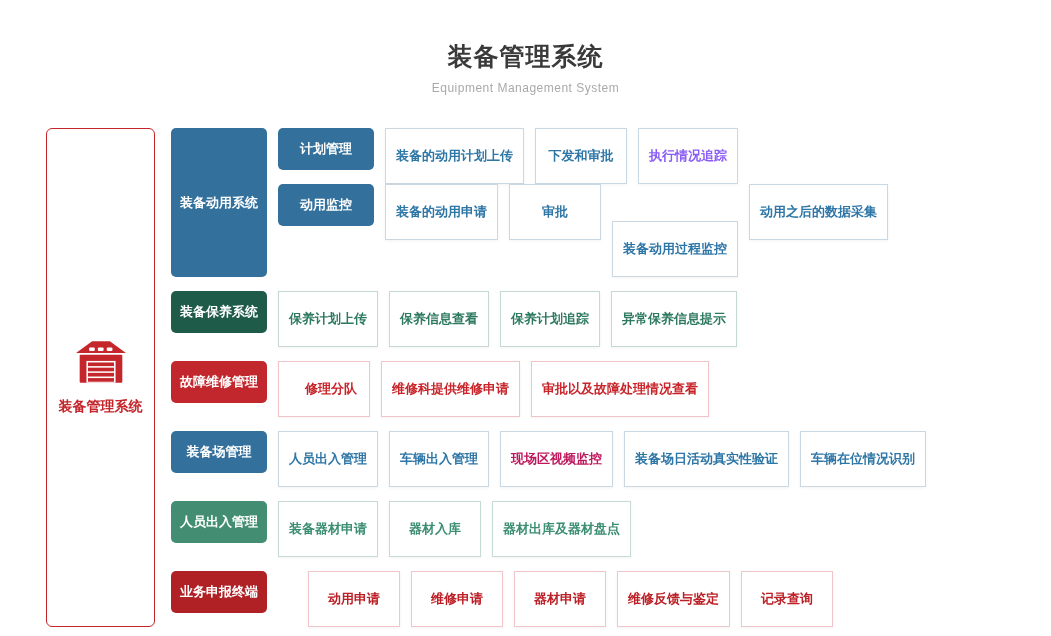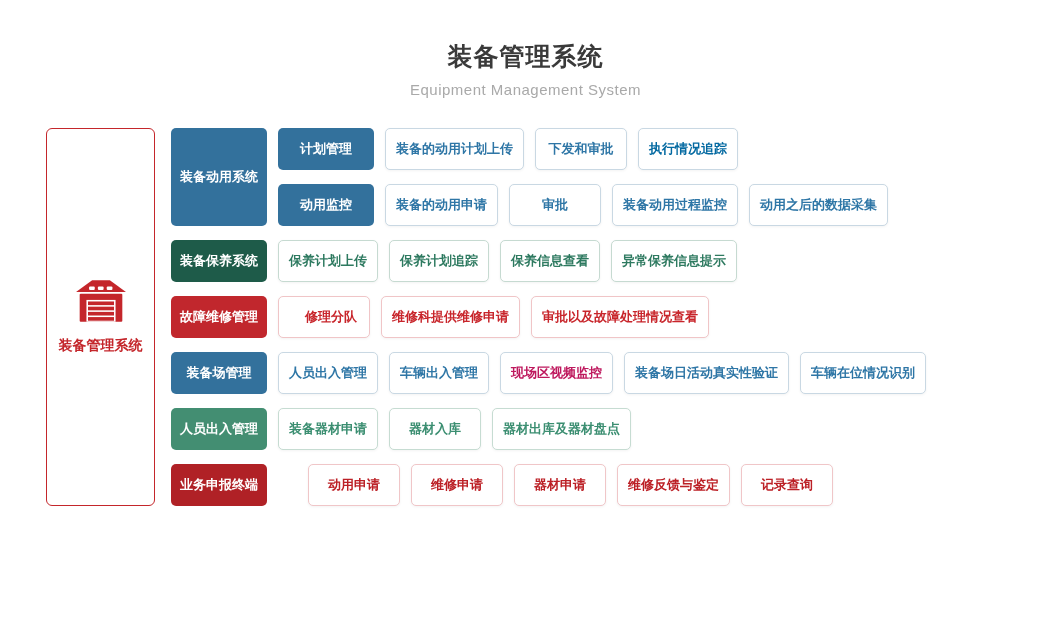--- a/index.html
+++ b/index.html
@@ -18,21 +18,21 @@
   .header { text-align: center; padding-top: 40px; }
   .title {
     margin: 0;
     font-size: 25px;
     font-weight: bold;
     color: #3a3a3a;
     letter-spacing: 1px;
   }
   .subtitle {
     margin-top: 8px;
-    font-size: 15px;
+    font-size: 12px;
     color: #a9a9a9;
     letter-spacing: 0.5px;
   }
   .diagram {
     position: absolute;
     left: 46px;
     top: 128px;
     display: flex;
     align-items: stretch;
     gap: 16px;
@@ -52,43 +52,43 @@
     gap: 12px;
   }
   .root-label {
     font-size: 14px;
     font-weight: bold;
     white-space: nowrap;
   }
   .garage { width: 52px; height: 46px; display: block; }
   .tree { display: flex; flex-direction: column; gap: 14px; }
   .system-row, .sub-row { display: flex; gap: 11px; align-items: stretch; }
-  .sub-col { display: flex; flex-direction: column; gap: 14px; }
+  .sub-col { display: flex; flex-direction: column; }
   .cat {
     width: 96px;
     min-width: 96px;
     height: 42px;
     box-sizing: border-box;
     border-radius: 5px;
     color: #ffffff;
     font-size: 13px;
     font-weight: bold;
     display: flex;
     align-items: center;
     justify-content: center;
     white-space: nowrap;
   }
   .cat.tall { height: auto; align-self: stretch; }
   .leaf {
     min-width: 92px;
-    height: 42px;
+    height: 56px;
     box-sizing: border-box;
     padding: 0 10px;
     border: 1px solid;
-    border-radius: 5px;
+    border-radius: 0;
     background: #ffffff;
     font-size: 13px;
     font-weight: bold;
     display: flex;
     align-items: center;
     justify-content: center;
     white-space: nowrap;
     box-shadow: 0 1px 3px rgba(0,0,0,0.05);
   }
 </style>
@@ -118,36 +118,36 @@
       <div class="root-label">装备管理系统</div>
     </div>
     <div class="tree" id="tree">
         <div class="system-row">
           <div class="cat tall" style="background: rgb(51, 113, 156);">装备动用系统</div>
           <div class="sub-col">
             <div class="sub-row">
               <div class="cat" style="background: rgb(51, 113, 156);">计划管理</div>
               <div class="leaf" style="color: rgb(46, 118, 166); border-color: rgb(201, 216, 227);">装备的动用计划上传</div>
               <div class="leaf" style="color: rgb(46, 118, 166); border-color: rgb(201, 216, 227);">下发和审批</div>
-              <div class="leaf" style="color: #0369a1; border-color: rgb(201, 216, 227); text-align: center;">执行情况追踪</div>
+              <div class="leaf" style="color: #8b5cf6; border-color: rgb(201, 216, 227); text-align: center;">执行情况追踪</div>
             </div>
             <div class="sub-row">
               <div class="cat" style="background: rgb(51, 113, 156);">动用监控</div>
               <div class="leaf" style="color: rgb(46, 118, 166); border-color: rgb(201, 216, 227);">装备的动用申请</div>
               <div class="leaf" style="color: rgb(46, 118, 166); border-color: rgb(201, 216, 227);">审批</div>
-              <div class="leaf" style="color: rgb(46, 118, 166); border-color: rgb(201, 216, 227);">装备动用过程监控</div>
+              <div class="leaf" style="color: rgb(46, 118, 166); border-color: rgb(201, 216, 227); margin-top: 37px;">装备动用过程监控</div>
               <div class="leaf" style="color: rgb(46, 118, 166); border-color: rgb(201, 216, 227);">动用之后的数据采集</div>
             </div>
           </div>
         </div>
         <div class="system-row">
           <div class="cat" style="background: rgb(30, 91, 73);">装备保养系统</div>
           <div class="leaf" style="color: rgb(46, 122, 96); border-color: rgb(198, 218, 209);">保养计划上传</div>
+          <div class="leaf" style="color: rgb(46, 122, 96); border-color: rgb(198, 218, 209);">保养信息查看</div>
           <div class="leaf" style="color: rgb(46, 122, 96); border-color: rgb(198, 218, 209);">保养计划追踪</div>
-          <div class="leaf" style="color: rgb(46, 122, 96); border-color: rgb(198, 218, 209);">保养信息查看</div>
           <div class="leaf" style="color: rgb(46, 122, 96); border-color: rgb(198, 218, 209);">异常保养信息提示</div>
         </div>
         <div class="system-row">
           <div class="cat" style="background: rgb(193, 39, 45);">故障维修管理</div>
           <div class="leaf" style="color: rgb(200, 37, 43); border-color: rgb(240, 197, 199); padding-left: 24px;">修理分队</div>
           <div class="leaf" style="color: rgb(200, 37, 43); border-color: rgb(240, 197, 199);">维修科提供维修申请</div>
           <div class="leaf" style="color: rgb(200, 37, 43); border-color: rgb(240, 197, 199);">审批以及故障处理情况查看</div>
         </div>
         <div class="system-row">
           <div class="cat" style="background: rgb(51, 113, 156);">装备场管理</div>

